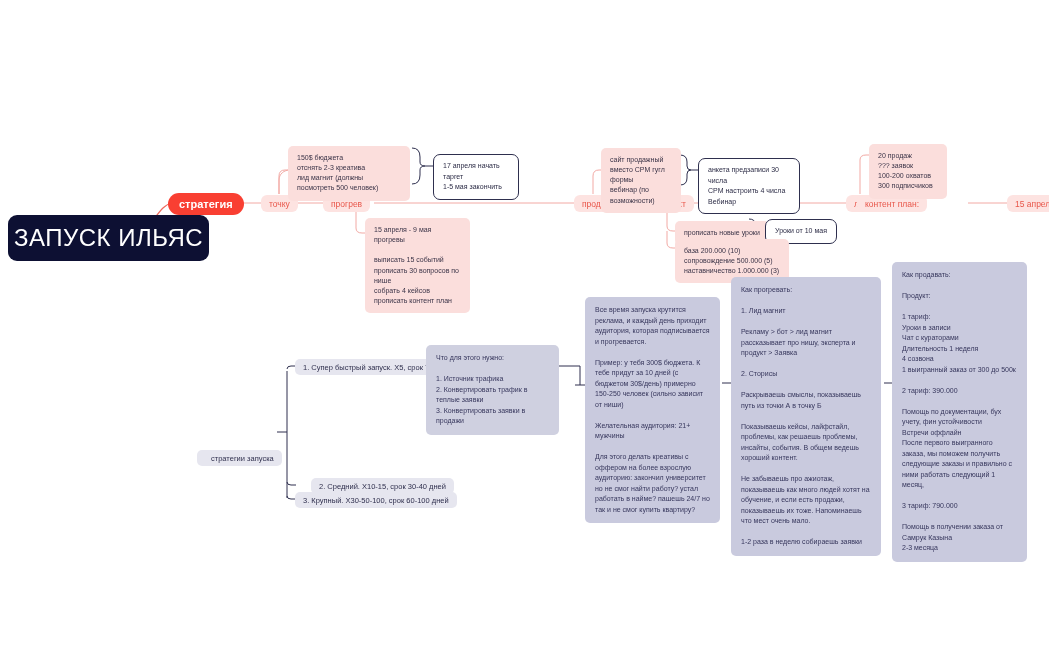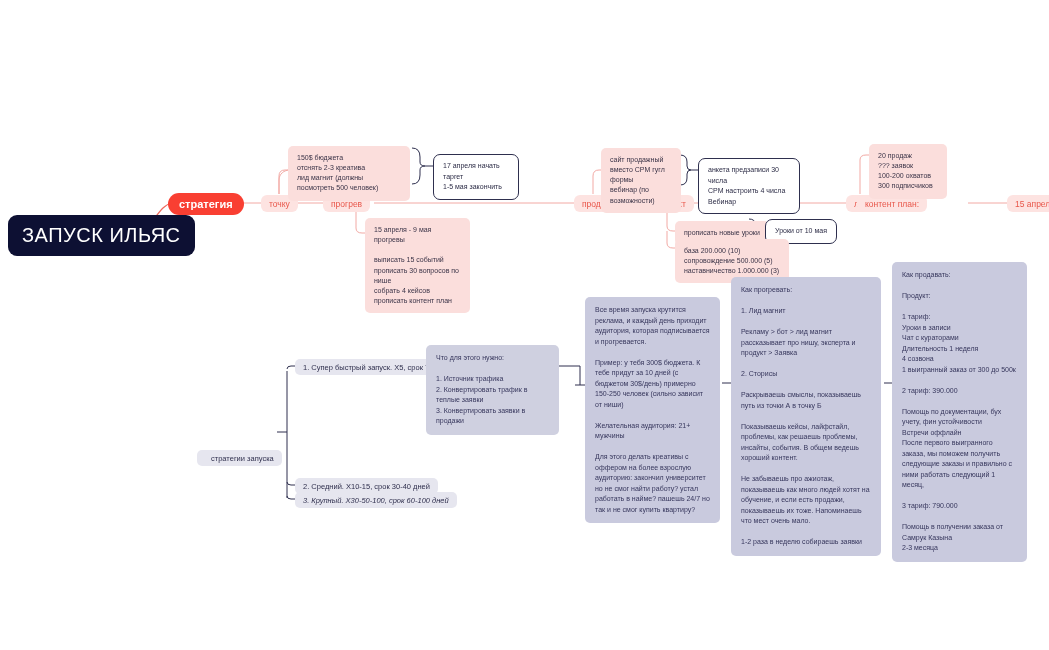--- a/index.html
+++ b/index.html
@@ -12,22 +12,22 @@
   }
   #canvas{position:absolute;left:0;top:0;width:1049px;height:650px;}
   svg.links{position:absolute;left:0;top:0;width:1049px;height:650px;pointer-events:none;}
 
   .node{position:absolute;box-sizing:border-box;}
 
   
   .root{
     background:#0d1033;color:#ffffff;
     border-radius:9px;
-    font-size:20px;letter-spacing:.5px;
-    padding:9px 14px;white-space:nowrap;
+    font-size:24px;letter-spacing:.5px;
+    padding:9px 6px;white-space:nowrap;
   }
   
   .main-red{
     background:#f93f32;color:#ffffff;
     border-radius:11px;
     font-size:11px;font-weight:bold;
     padding:5px 11px;white-space:nowrap;
   }
   
   .pill{
@@ -166,22 +166,22 @@
 сопровождение 500.000 (5)
 наставничество 1.000.000 (3)</div>
 
   <div class="node pink-card txt" style="left:869px;top:144px;width:78px;">20 продаж
 ??? заявок
 100-200 охватов
 300 подписчиков</div>
 
   <div class="node lav-pill" style="left:197px;top:450px;padding-left:14px;">стратегии запуска</div>
   <div class="node lav-pill" style="left:295px;top:359px;">1. Супер быстрый запуск. X5, срок 7-14 дней</div>
-  <div class="node lav-pill" style="left:295px;top:478px;text-align:center;">2. Средний. X10-15, срок 30-40 дней</div>
-  <div class="node lav-pill" style="left:295px;top:492px;font-style:italic;">3. Крупный. X30-50-100, срок 60-100 дней</div>
+  <div class="node lav-pill" style="left:311px;top:478px;text-align:center;">2. Средний. X10-15, срок 30-40 дней</div>
+  <div class="node lav-pill" style="left:295px;top:492px;">3. Крупный. X30-50-100, срок 60-100 дней</div>
 
   <div class="node lav-card txt" style="left:426px;top:345px;width:133px;">Что для этого нужно:
 
 1. Источник трафика
 2. Конвертировать трафик в теплые заявки
 3. Конвертировать заявки в продажи</div>
 
   <div class="node lav-card big txt" style="left:585px;top:297px;width:135px;">Все время запуска крутится реклама, и каждый день приходит аудитория, которая подписывается и прогревается.
 
 Пример: у тебя 300$ бюджета. К тебе придут за 10 дней (с бюджетом 30$/день) примерно 150-250 человек (сильно зависит от ниши)

